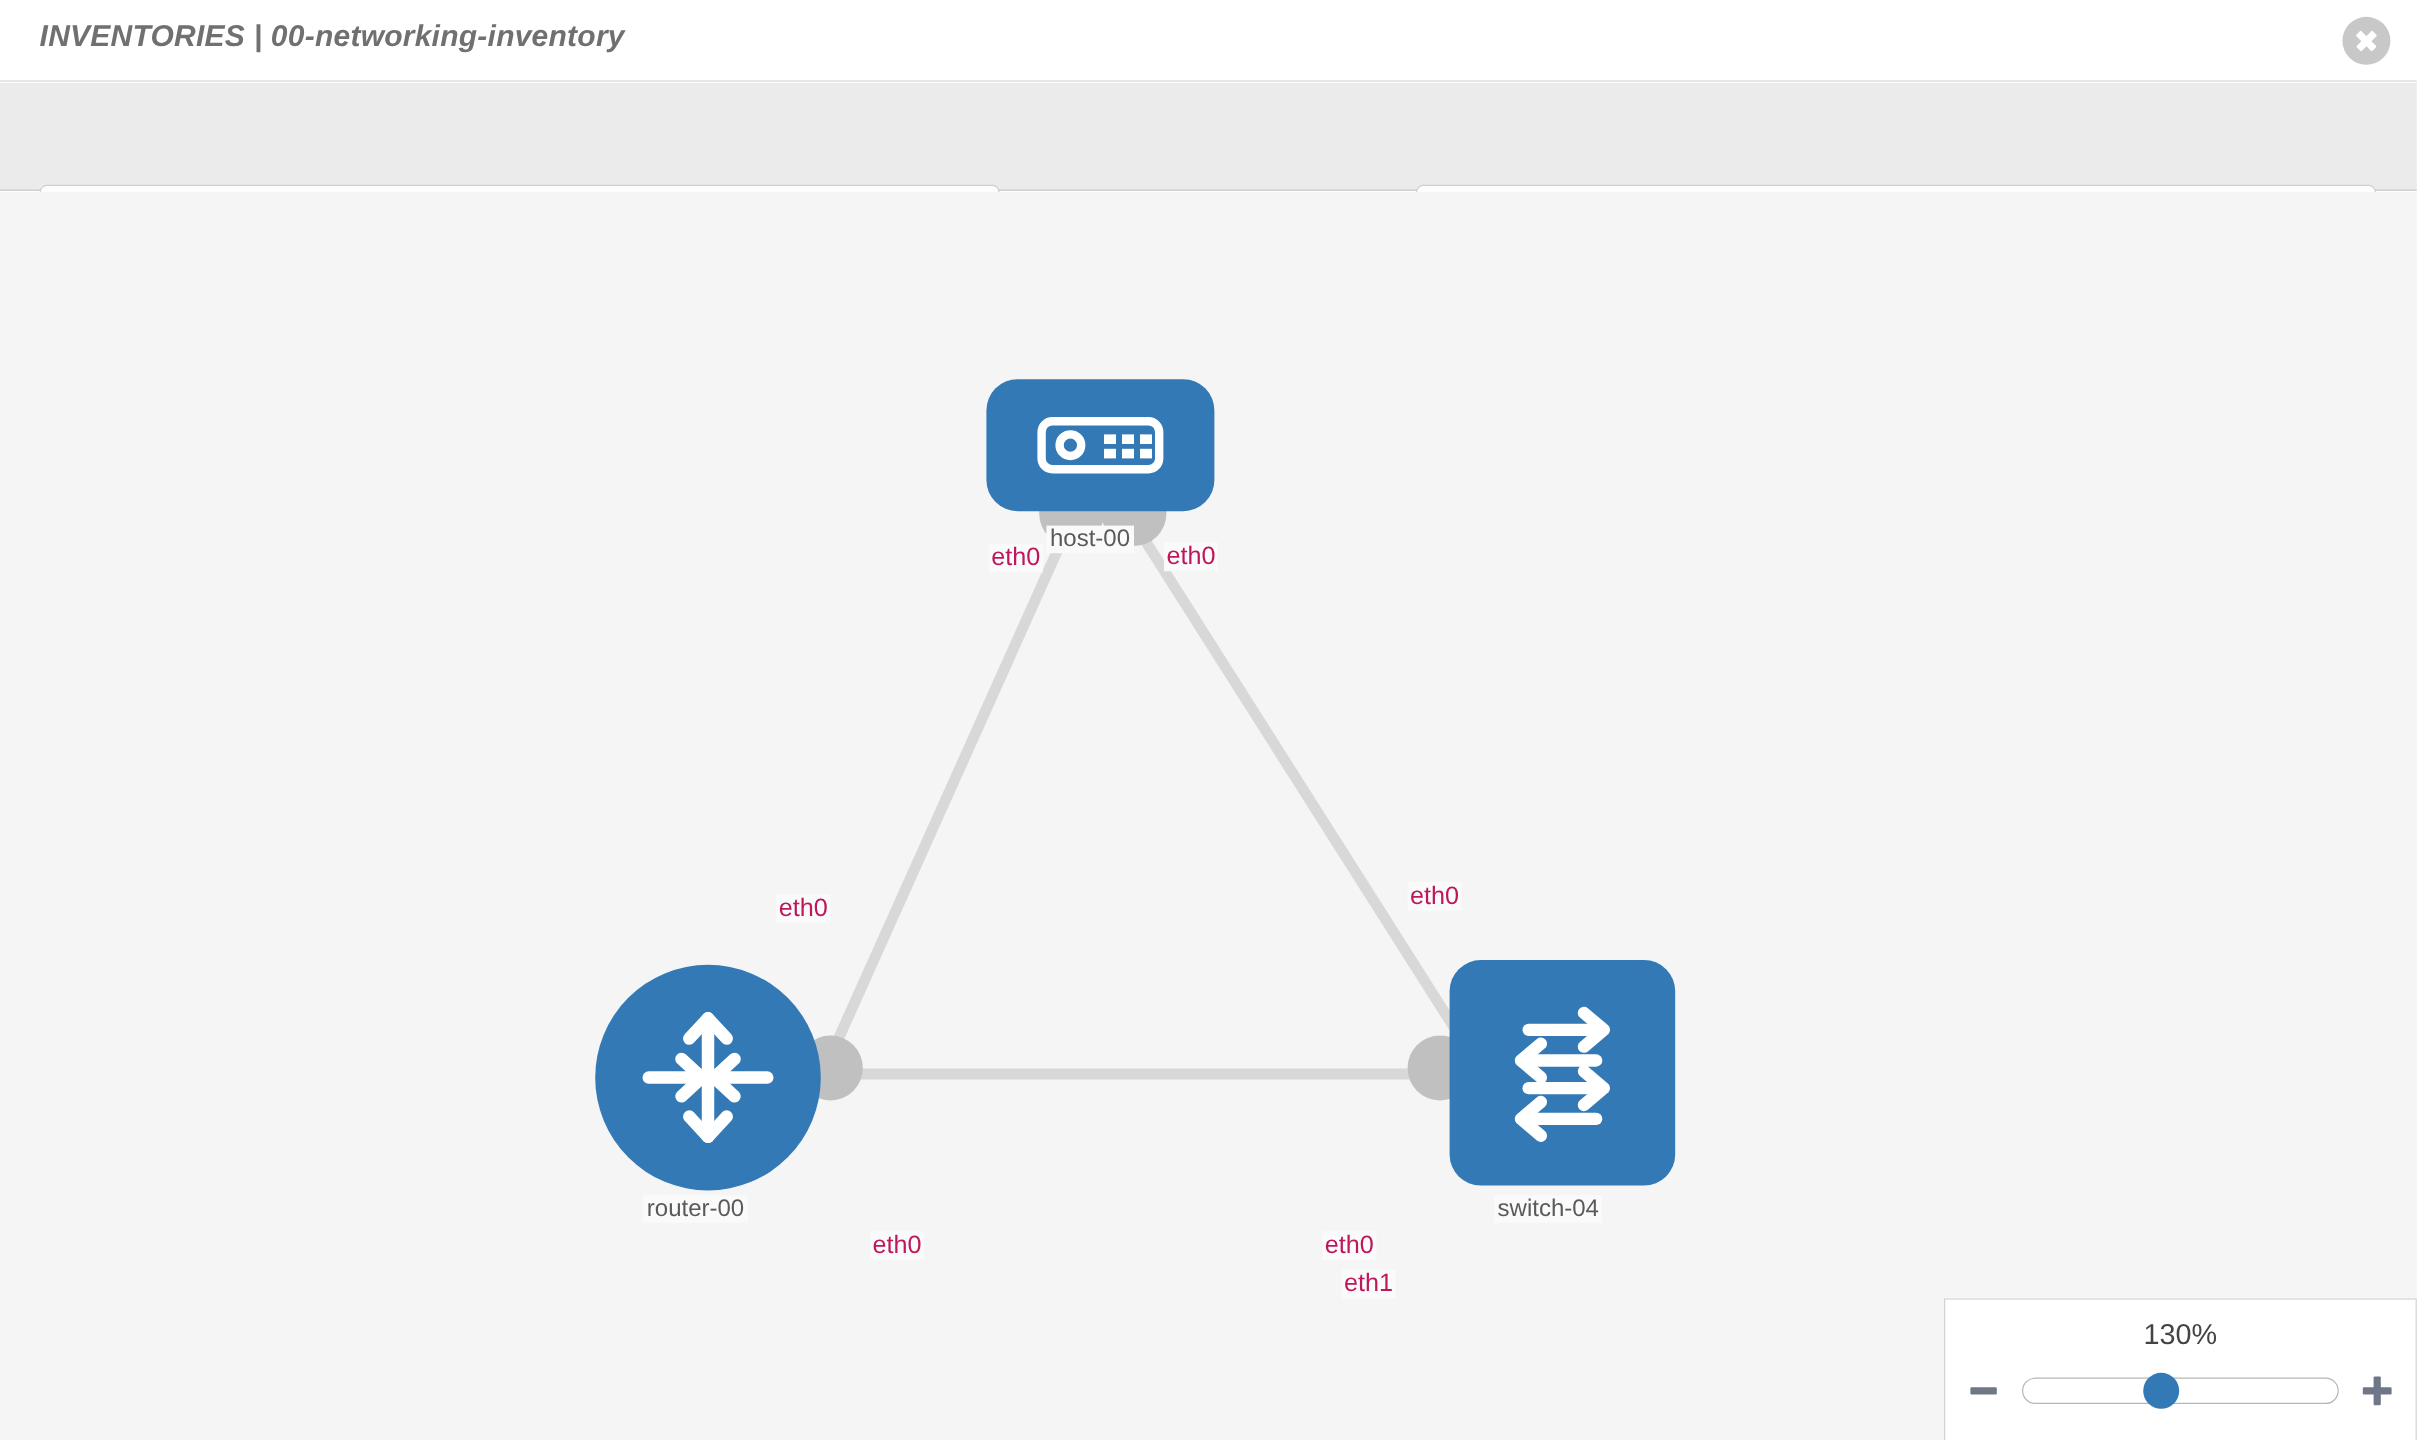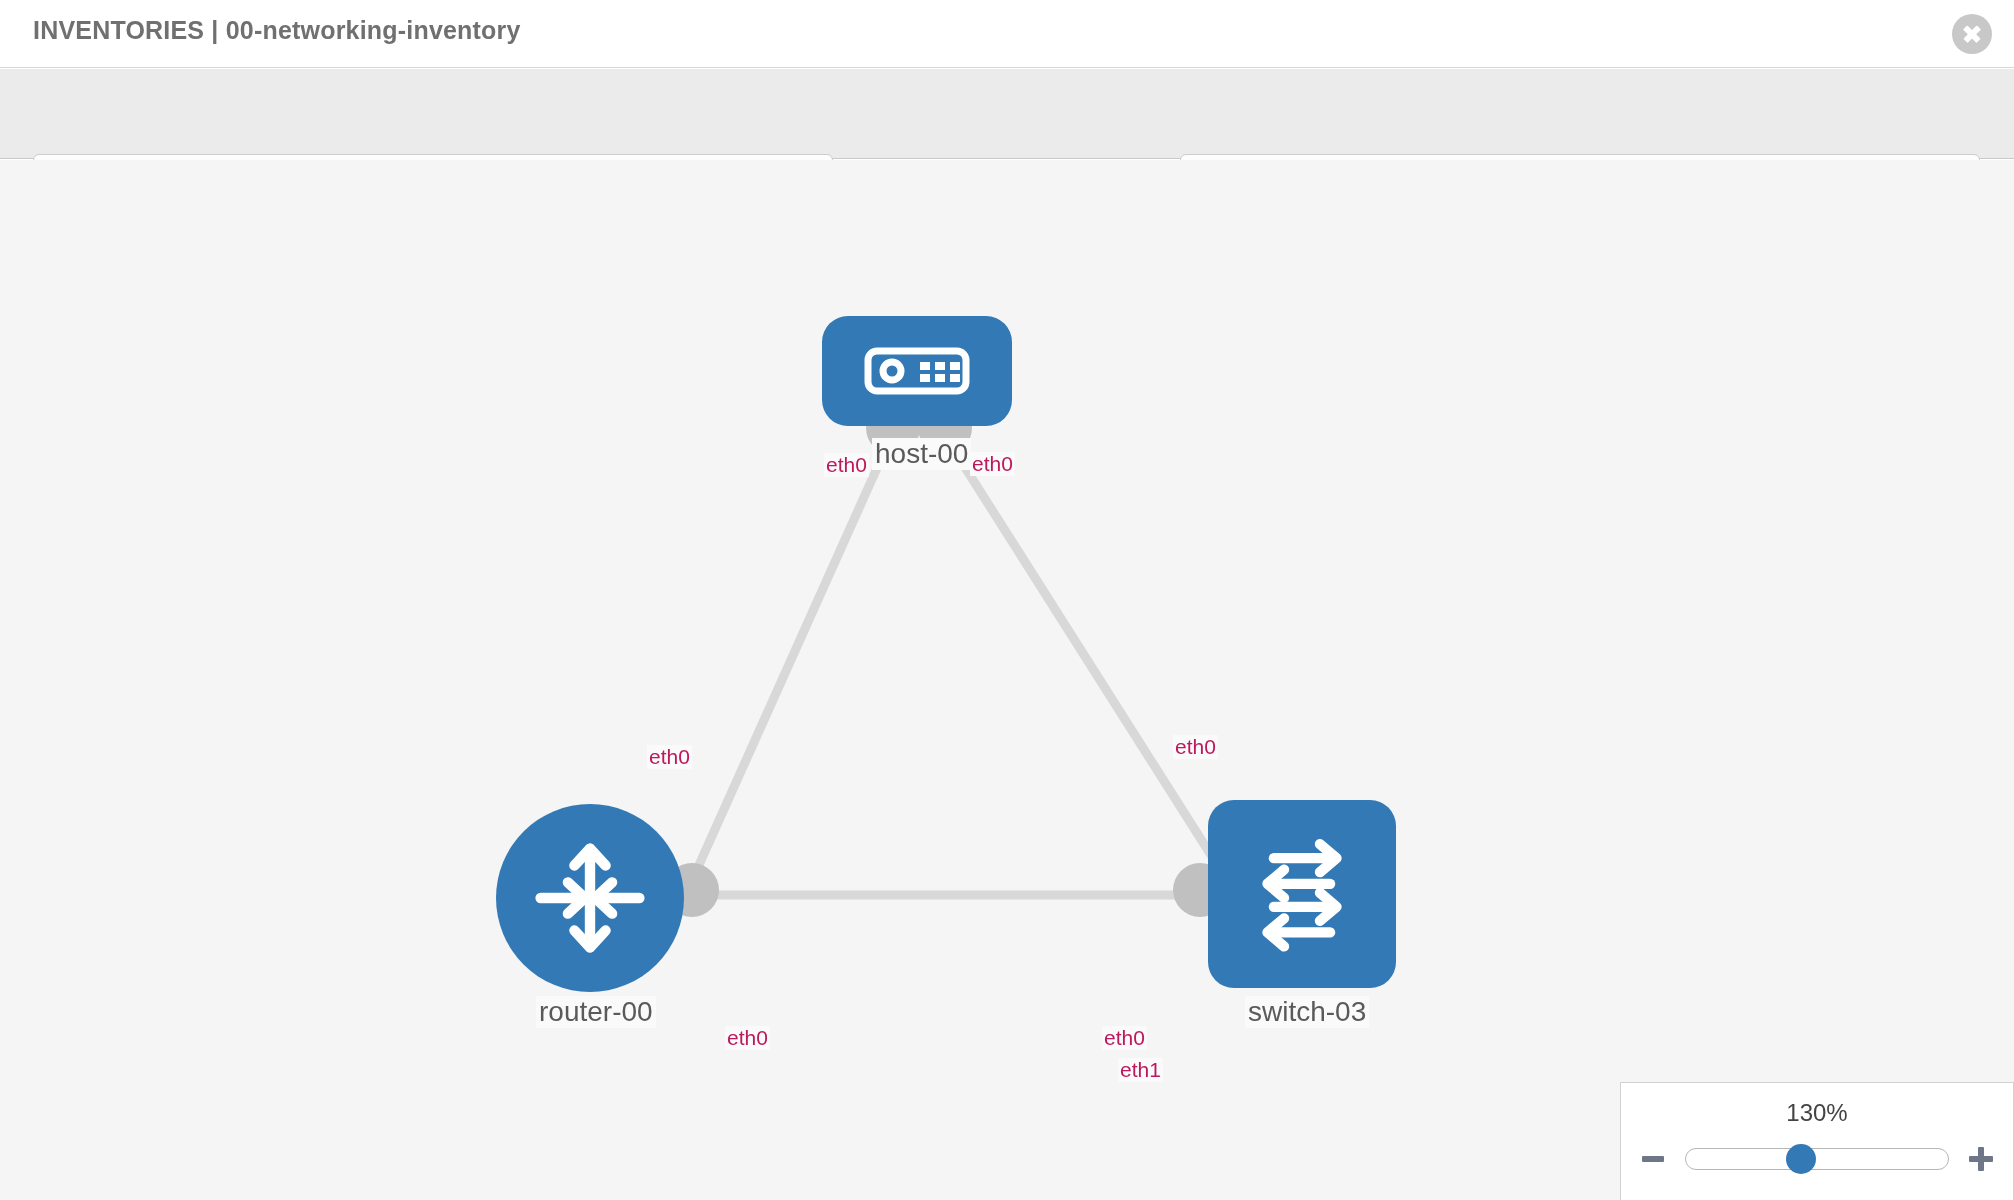--- a/index.html
+++ b/index.html
@@ -16,20 +16,21 @@
     width: 2014px; height: 68px;
     background: #ffffff;
     border-bottom: 1px solid #d7d7d7;
   }
   .page-title {
     position: absolute; left: 33px; top: 16px;
     font-size: 25px; font-weight: bold;
     color: #707070;
     letter-spacing: .2px;
     white-space: nowrap;
+    font-style: italic;
   }
   .close-btn {
     position: absolute; right: 22px; top: 14px;
     width: 40px; height: 40px; border-radius: 50%;
     background: #c8c8c8;
     cursor: pointer;
   }
   .close-btn::before, .close-btn::after {
     content: ""; position: absolute;
     left: 50%; top: 50%;
@@ -120,21 +121,21 @@
     left: 1208px; top: 640px;
     width: 188px; height: 188px;
     background: #3279b5;
     border-radius: 26px;
   }
   .node svg { display: block; }
 
   
   .node-label {
     position: absolute;
-    font-size: 28px; color: #5a5a5a;
+    font-size: 20px; color: #5a5a5a;
     background: #fafafa;
     padding: 0 3px;
     white-space: nowrap;
   }
   .lbl-host   { left: 872px; top: 278px; }
   .lbl-router { left: 536px; top: 836px; }
   .lbl-switch { left: 1245px; top: 836px; }
 
   
   .if-label {
@@ -298,21 +299,21 @@
         <line x1="28" y1="60" x2="76" y2="60"></line>
         <polyline points="64,49 77,60 64,71"></polyline>
         <line x1="72" y1="80" x2="24" y2="80"></line>
         <polyline points="36,69 23,80 36,91"></polyline>
       </g>
     </svg>
   </div>
 
   <div class="node-label lbl-host">host-00</div>
   <div class="node-label lbl-router">router-00</div>
-  <div class="node-label lbl-switch">switch-03</div>
+  <div class="node-label lbl-switch">switch-04</div>
 
   <div class="if-label if-host-left">eth0</div>
   <div class="if-label if-host-right">eth0</div>
   <div class="if-label if-router-up">eth0</div>
   <div class="if-label if-switch-up">eth0</div>
   <div class="if-label if-router-r">eth0</div>
   <div class="if-label if-switch-l0">eth0</div>
   <div class="if-label if-switch-l1">eth1</div>
 </div>
 

